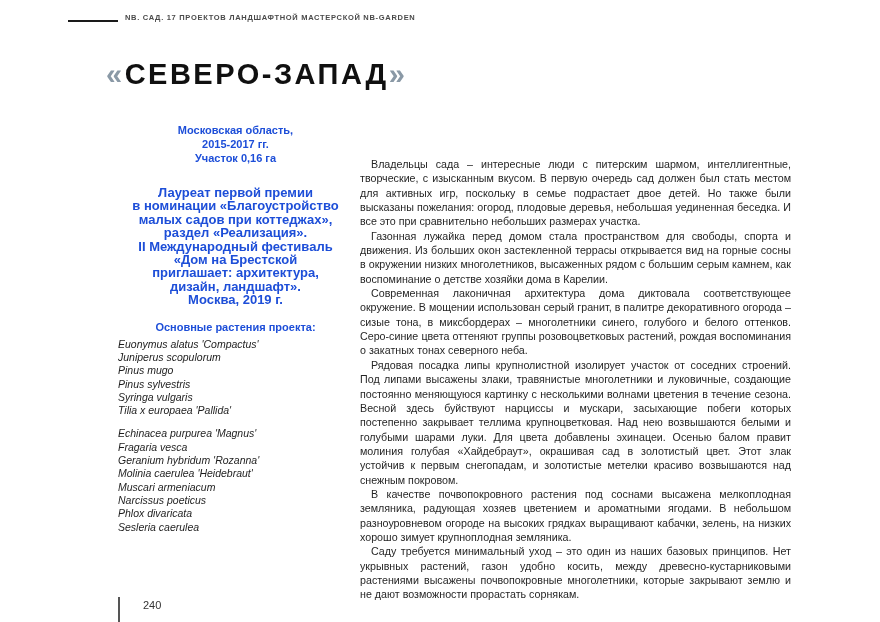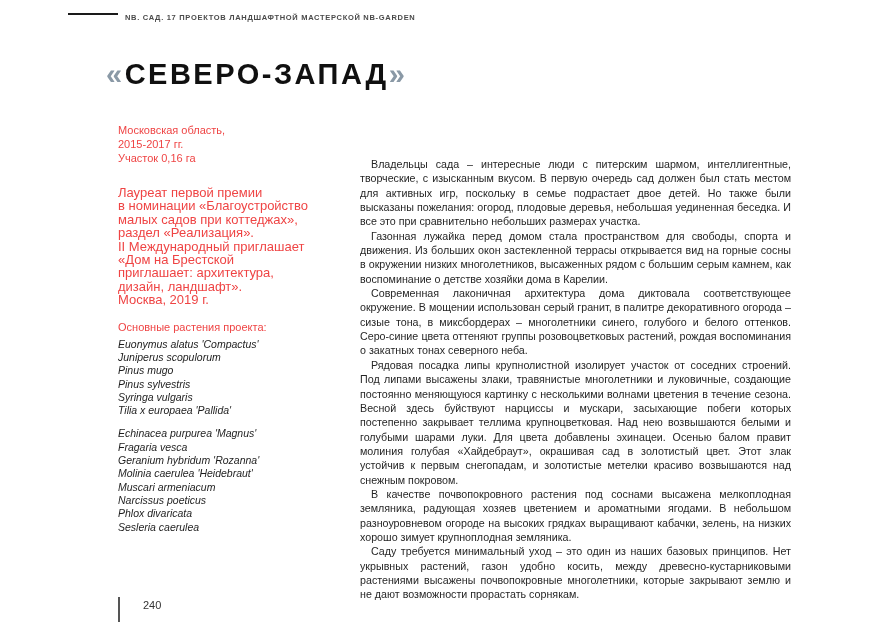--- a/index.html
+++ b/index.html
@@ -11,21 +11,21 @@
     font-family: "Liberation Sans", sans-serif;
     overflow: hidden;
     margin: 0 auto;
   }
   
   .running-head {
     position: absolute;
     top: 13px;
     left: 68px;
     display: flex;
-    align-items: flex-start;
+    align-items: flex-end;
     gap: 7px;
   }
   .rule {
     display: inline-block;
     width: 50px;
     height: 2px;
     background: #1a1a1a;
   }
   .running-title {
     font-size: 7.5px;
@@ -47,21 +47,21 @@
     white-space: nowrap;
   }
   .title .quote { color: #8a99a6; font-weight: bold; }
   
   .sidebar {
     position: absolute;
     left: 118px;
     top: 123px;
     width: 235px;
   }
-  .bold-navy { color: #ef4444; font-weight: normal; }
+  .bold-navy { color: #1d4ed8; font-weight: bold; text-align: center; }
   .meta .line {
     font-size: 11px;
     line-height: 14px;
     white-space: nowrap;
   }
   .award { margin-top: 21px; }
   .award .line {
     font-size: 13px;
     line-height: 13.4px;
     white-space: nowrap;
@@ -135,21 +135,21 @@
         <div class="line">Московская область,</div>
         <div class="line">2015-2017 гг.</div>
         <div class="line">Участок 0,16 га</div>
       </div>
 
     <div class="award bold-navy">
         <div class="line">Лауреат первой премии</div>
         <div class="line">в номинации «Благоустройство</div>
         <div class="line">малых садов при коттеджах»,</div>
         <div class="line">раздел «Реализация».</div>
-        <div class="line">II Международный приглашает</div>
+        <div class="line">II Международный фестиваль</div>
         <div class="line">«Дом на Брестской</div>
         <div class="line">приглашает: архитектура,</div>
         <div class="line">дизайн, ландшафт».</div>
         <div class="line">Москва, 2019 г.</div>
       </div>
 
     <div class="plants-heading bold-navy">Основные растения проекта:</div>
 
     <ul class="plants">
         <li class="plant">Euonymus alatus 'Compactus'</li>

